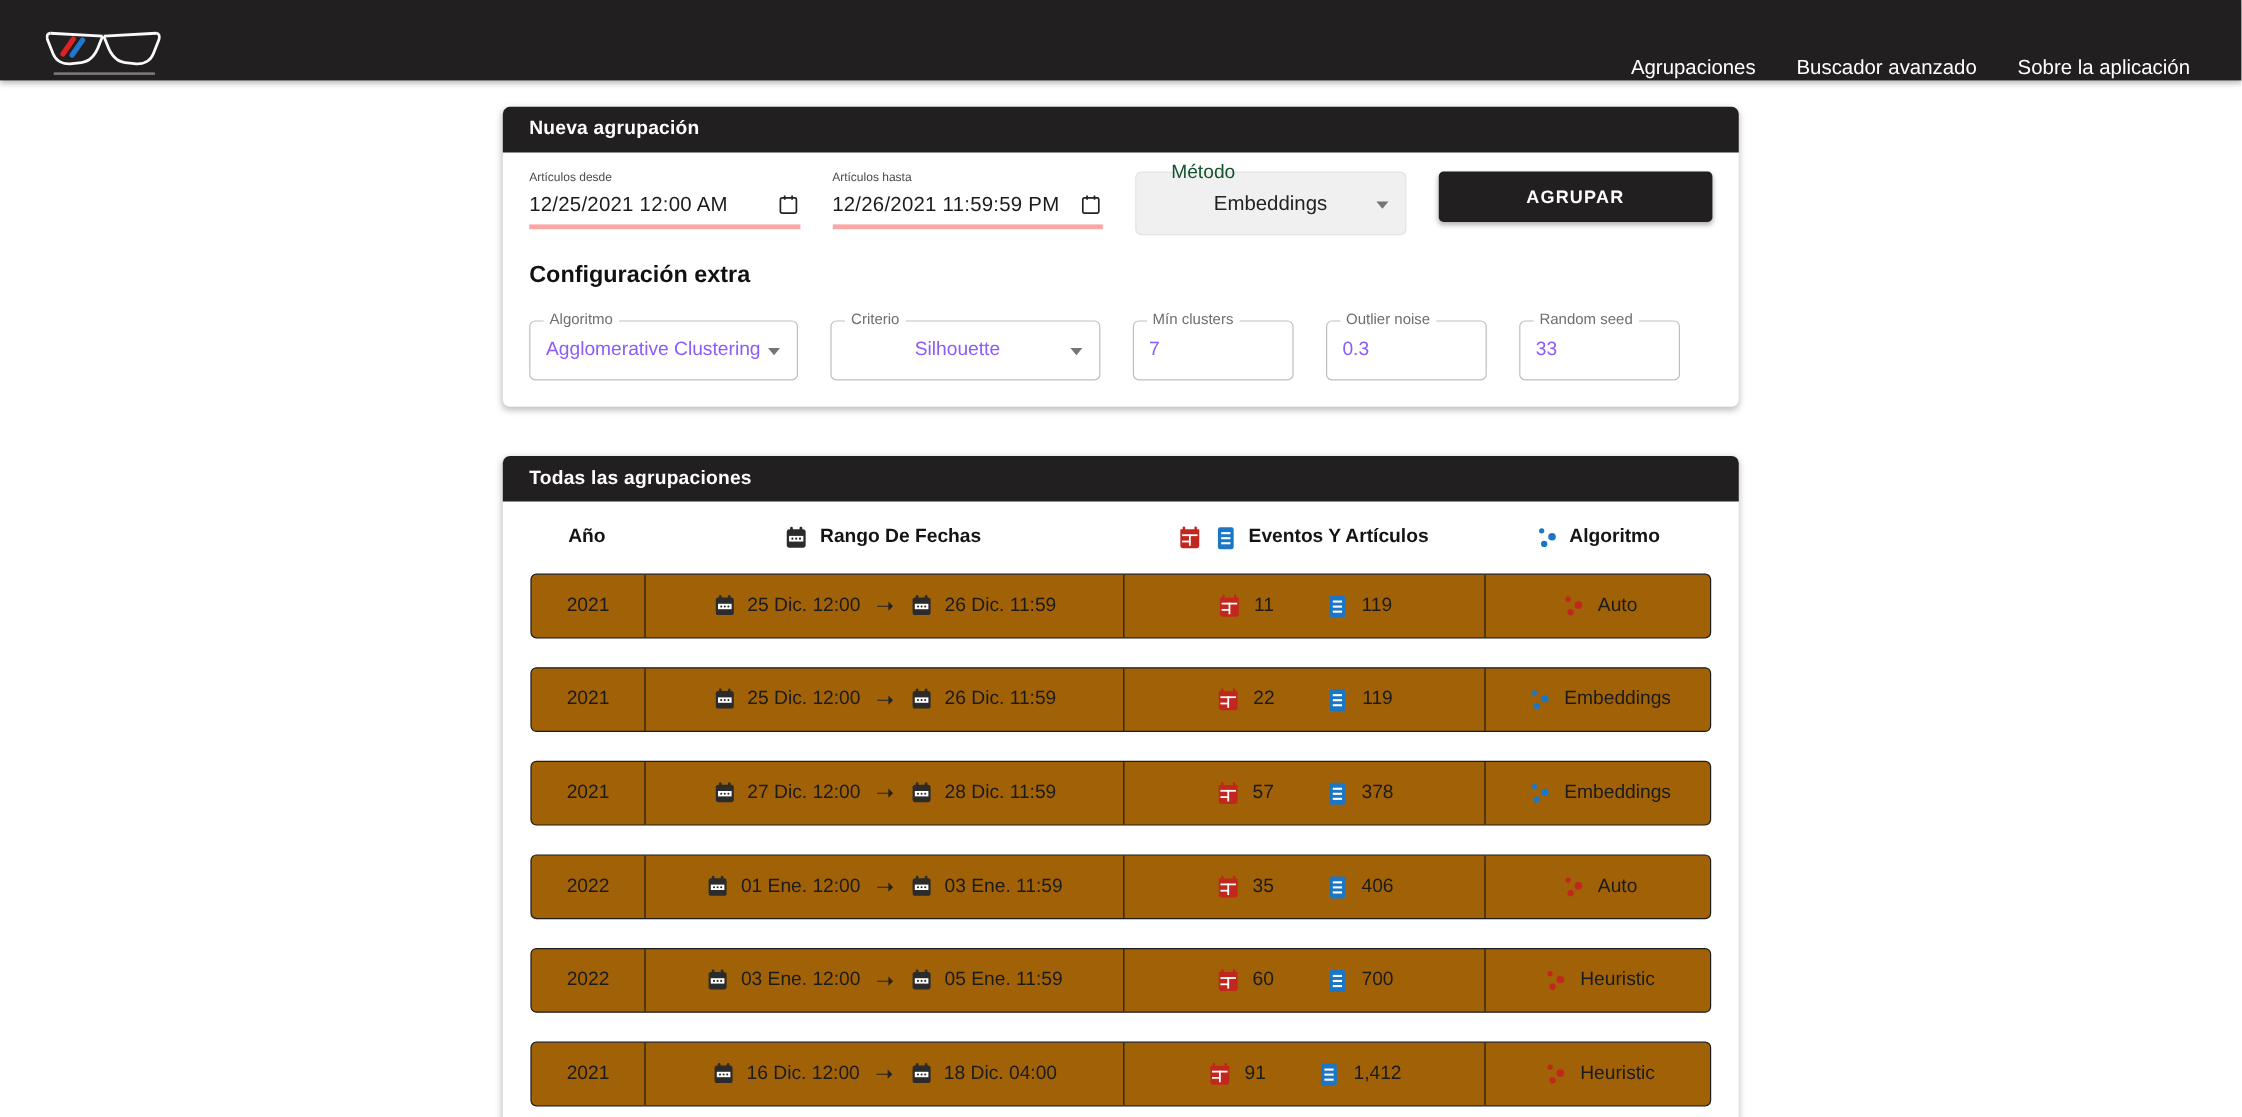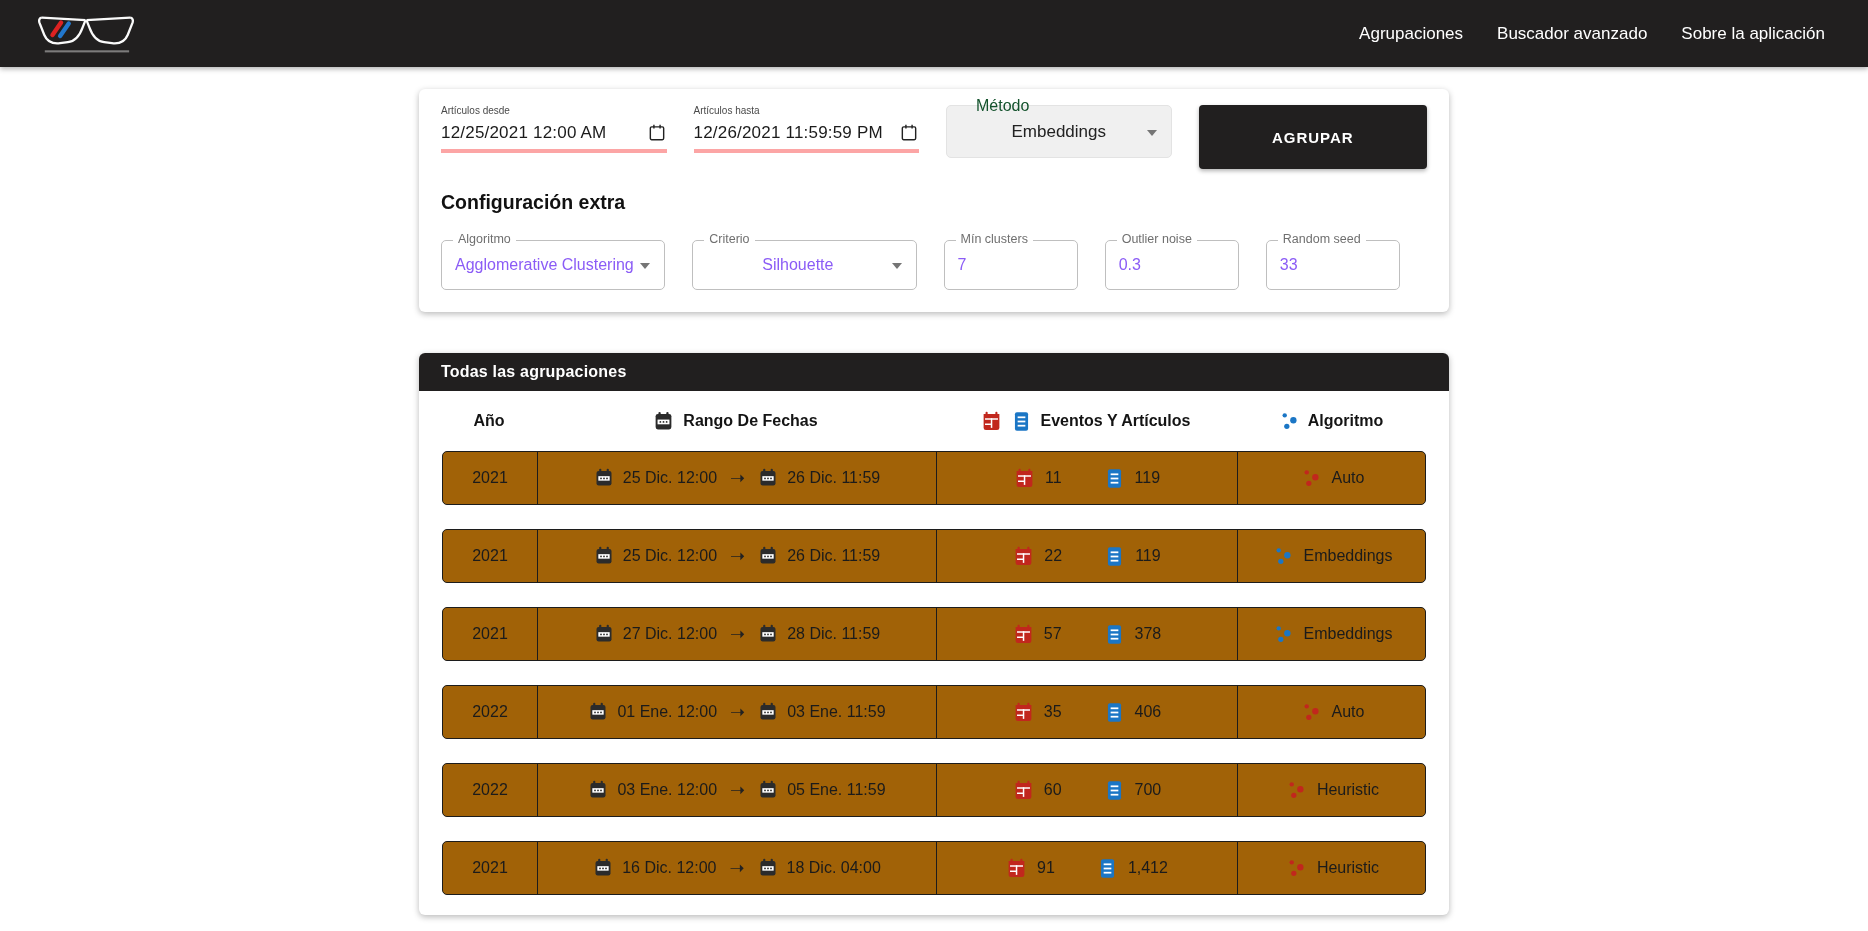--- a/index.html
+++ b/index.html
@@ -1,20 +1,20 @@
 <!DOCTYPE html>
 <html style="--dark: #211f1f; --red: #c1271d; --blue: #1b76c5;"><head>
 <meta charset="utf-8">
 <style>
   * { margin:0; padding:0; box-sizing:border-box; }
   html,body { width:1868px; height:931px; overflow:hidden; background:#fff;
               font-family:"Liberation Sans", sans-serif; color:#1b1b1b; }
 
   
-  .appbar { height:67px; background:var(--dark,#211f1f); display:flex; align-items:center;
+  .appbar { height:67px; background:var(--dark,#211f1f); display:flex; align-items:flex-end;
             justify-content:space-between; padding:0 43px 0 38px;
             box-shadow:0 2px 5px rgba(0,0,0,.3); position:relative; z-index:5; }
   .logo { display:flex; align-items:center; cursor:pointer; }
   .nav { display:flex; gap:34px; }
   .nav-item { color:#fff; font-size:17px; cursor:pointer; white-space:nowrap; }
 
   
   .content { width:1030px; margin:22px auto 0 auto; }
   .card { border-radius:6px; box-shadow:0 2px 6px rgba(0,0,0,.28); background:#fff; }
   .card + .card { margin-top:41px; }
@@ -34,21 +34,21 @@
 
   .method-select { position:relative; width:227px; height:53px; margin-right:27px;
                    background:#f0f0f0; border:1px solid #e3e3e3; border-radius:5px; cursor:pointer; }
   .method-label { position:absolute; top:-9px; left:26px; font-size:16px; color:#14532d;
                   padding:0 3px; }
   .method-value { text-align:center; line-height:51px; font-size:17px; color:#222; }
   .caret { position:absolute; right:14px; top:50%; margin-top:-2px; width:0; height:0;
            border-left:5px solid transparent; border-right:5px solid transparent;
            border-top:6px solid #757575; }
 
-  .agrupar-btn { width:230px; height:64px; background:var(--dark,#211f1f); color:#fff;
+  .agrupar-btn { width:230px; height:42px; background:var(--dark,#211f1f); color:#fff;
                  border:none; border-radius:4px; font-size:15px; font-weight:bold;
                  letter-spacing:1px; cursor:pointer; box-shadow:0 2px 4px rgba(0,0,0,.3);
                  font-family:"Liberation Sans", sans-serif; }
 
   .extra-title { font-size:19.5px; font-weight:bold; color:#111; margin:22px 0 26px 0; }
 
   
   .form-row2 { display:flex; }
   .ofield { position:relative; height:50px; border:1px solid #bfbfbf; border-radius:5px;
             margin-right:27px; background:#fff; }
@@ -140,20 +140,21 @@
   <nav class="nav">
     <div class="nav-item">Agrupaciones</div>
     <div class="nav-item">Buscador avanzado</div>
     <div class="nav-item">Sobre la aplicación</div>
   </nav>
 </header>
 
 <div class="content">
 
   <section class="card">
+    <div class="card-header">Nueva agrupación</div>
     <div class="card-body">
 
       <div class="form-row1">
         <div class="dt-group">
           <div class="dt-label">Artículos desde</div>
           <div class="dt-input">
             <span class="dt-text">12/25/2021 12:00 AM</span>
             <svg class="picker-icon" viewBox="0 0 24 24">
                 <use href="#ic-picker"></use>
               </svg>

